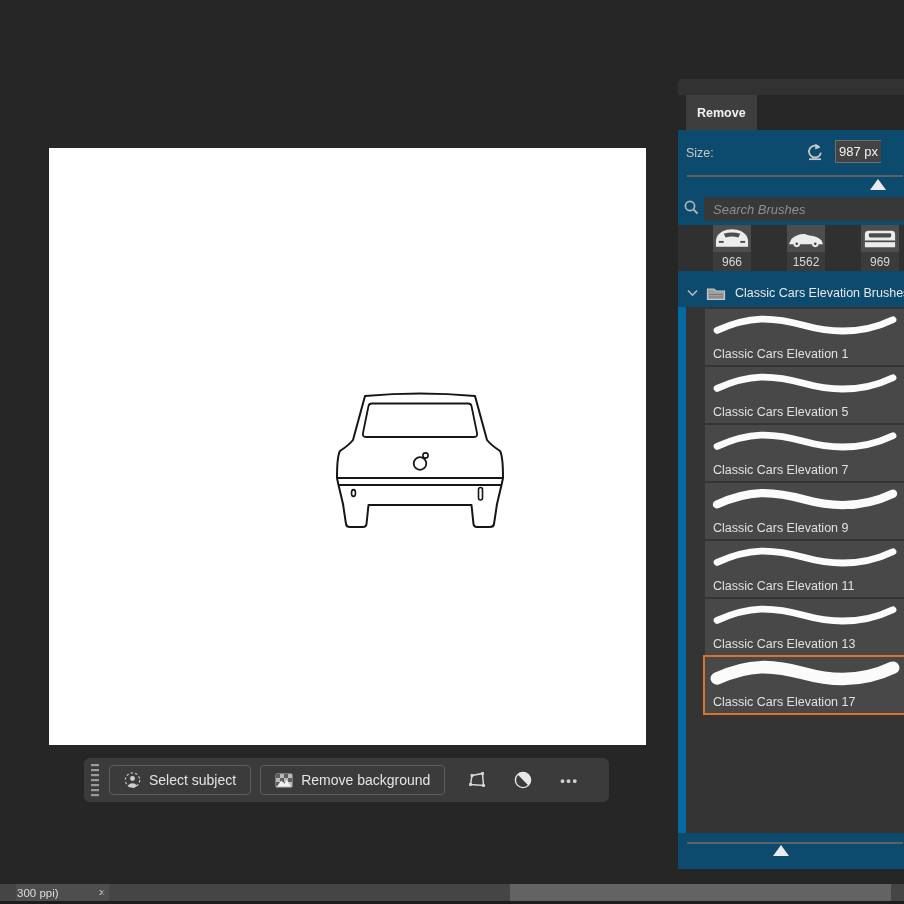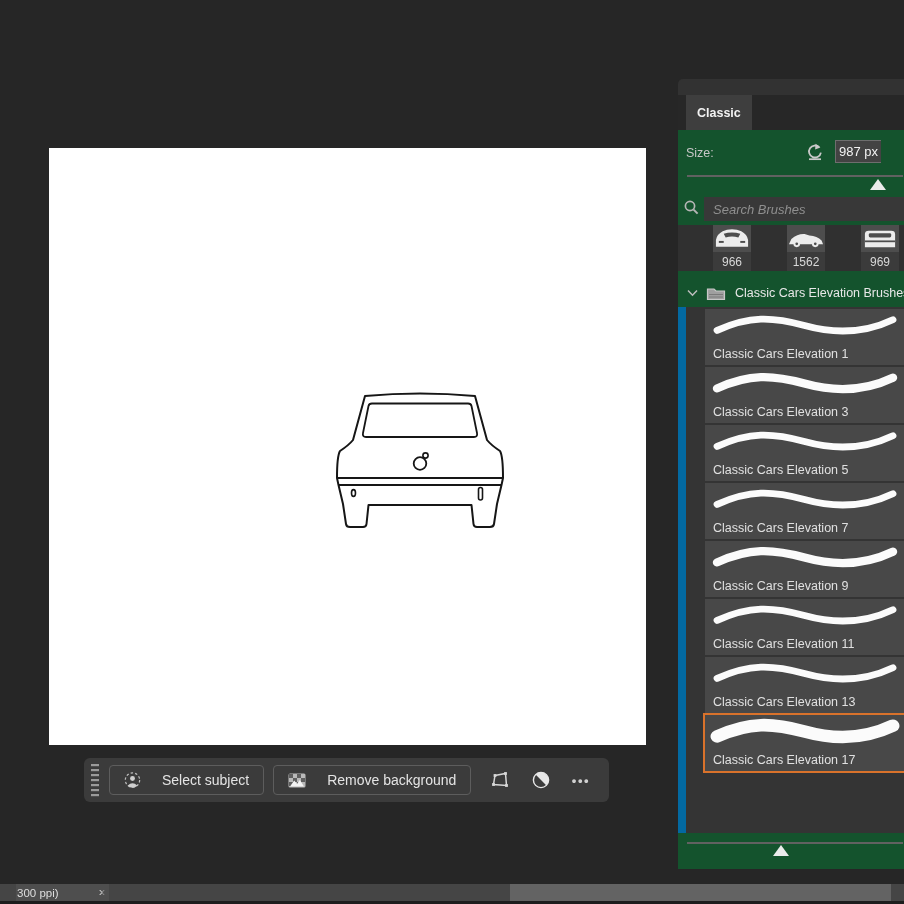--- a/index.html
+++ b/index.html
@@ -7,32 +7,32 @@
          font-family:"Liberation Sans",sans-serif;-webkit-font-smoothing:antialiased;}
 
   
   .canvas{position:absolute;left:49px;top:148px;width:597px;height:597px;background:#ffffff;}
   .car-svg{position:absolute;left:286px;top:240px;width:170px;height:145px;}
 
   
   .toolbar{position:absolute;left:84px;top:758px;width:525px;height:44px;background:#3b3b3b;
            border-radius:6px;display:flex;align-items:center;box-sizing:border-box;padding:0 8px 0 6px;}
   .handle{margin-right:9px;display:flex;}
-  .btn{display:flex;align-items:center;gap:21px;height:30px;padding:0 14px;border:1px solid #5d5d5d;
+  .btn{display:flex;align-items:center;gap:8px;height:30px;padding:0 14px;border:1px solid #5d5d5d;
        border-radius:4px;color:#e4e4e4;font-size:14px;background:transparent;margin-right:9px;white-space:nowrap;}
   .tool-icon{width:46px;display:flex;justify-content:center;align-items:center;color:#d6d6d6;}
   .more-dots{font-size:13px;font-weight:bold;letter-spacing:1.5px;color:#d0d0d0;}
 
   
   .panel{position:absolute;left:678px;top:79px;width:226px;height:790px;}
   .panel-top{height:16px;background:#323232;border-radius:5px 0 0 0;}
   .tabbar{height:35px;background:#272727;display:flex;align-items:stretch;}
   .tab{margin-left:8px;padding:0 11px;background:#3e3e3e;color:#f2f2f2;font-size:12.5px;font-weight:700;
        display:flex;align-items:center;}
-  .panel-body{position:relative;background:#14532d;height:739px;}
+  .panel-body{position:relative;background:#0c4a6e;height:739px;}
 
   .size-label{position:absolute;top:16px;left:8px;font-size:12.5px;color:#c6c6c6;}
   .reset-btn{position:absolute;top:12px;left:126px;width:19px;height:19px;display:flex;align-items:center;justify-content:center;}
   .size-box{position:absolute;top:10px;left:157px;width:46px;height:23px;box-sizing:border-box;
             background:#434343;border:1px solid #6e6e6e;border-right:none;color:#f2f2f2;font-size:13px;
             text-align:center;padding:0;outline:none;font-family:"Liberation Sans",sans-serif;}
   .slider-track{position:absolute;left:9px;right:1px;height:2px;background:#616161;}
   .tri{width:0;height:0;border-left:8px solid transparent;border-right:8px solid transparent;
        border-bottom:11px solid #ebebeb;position:absolute;}
   .search-icon{position:absolute;top:69px;left:5px;}
@@ -162,21 +162,21 @@
 
     <span class="tool-icon">
       <span class="more-dots">•••</span>
     </span>
   </div>
 
   <div class="panel">
     <div class="panel-top"></div>
     <div class="tabbar">
       <div class="tab">
-        <span>Classic</span>
+        <span>Remove</span>
       </div>
     </div>
 
     <div class="panel-body">
 
       <span class="size-label">Size:</span>
 
       <span class="reset-btn">
         <svg width="18" height="18" viewBox="0 0 18 18">
           <path d="M14.2,4.2 A6,6 0 1 0 15.9,9.6" fill="none" stroke="#c9c9c9" stroke-width="1.8"></path>
@@ -284,26 +284,20 @@
 
       <div class="brush-list">
         <div class="brush-item">
             <svg class="wave" viewBox="0 0 192 34" preserveAspectRatio="none">
               <path d="M10,21 C42,6 64,7 96,16 C127,25 157,23 183,10" fill="none" stroke="#fbfbfb" stroke-linecap="round" stroke-width="7"></path>
             </svg>
             <span class="brush-label">Classic Cars Elevation 1</span>
           </div>
           <div class="brush-item">
             <svg class="wave" viewBox="0 0 192 34" preserveAspectRatio="none">
-              <path d="M10,21 C42,6 64,7 96,16 C127,25 157,23 183,10" fill="none" stroke="#fbfbfb" stroke-linecap="round" stroke-width="8.5"></path>
-            </svg>
-            <span class="brush-label">Classic Cars Elevation 3</span>
-          </div>
-          <div class="brush-item">
-            <svg class="wave" viewBox="0 0 192 34" preserveAspectRatio="none">
               <path d="M10,21 C42,6 64,7 96,16 C127,25 157,23 183,10" fill="none" stroke="#fbfbfb" stroke-linecap="round" stroke-width="7"></path>
             </svg>
             <span class="brush-label">Classic Cars Elevation 5</span>
           </div>
           <div class="brush-item">
             <svg class="wave" viewBox="0 0 192 34" preserveAspectRatio="none">
               <path d="M10,21 C42,6 64,7 96,16 C127,25 157,23 183,10" fill="none" stroke="#fbfbfb" stroke-linecap="round" stroke-width="7"></path>
             </svg>
             <span class="brush-label">Classic Cars Elevation 7</span>
           </div>

